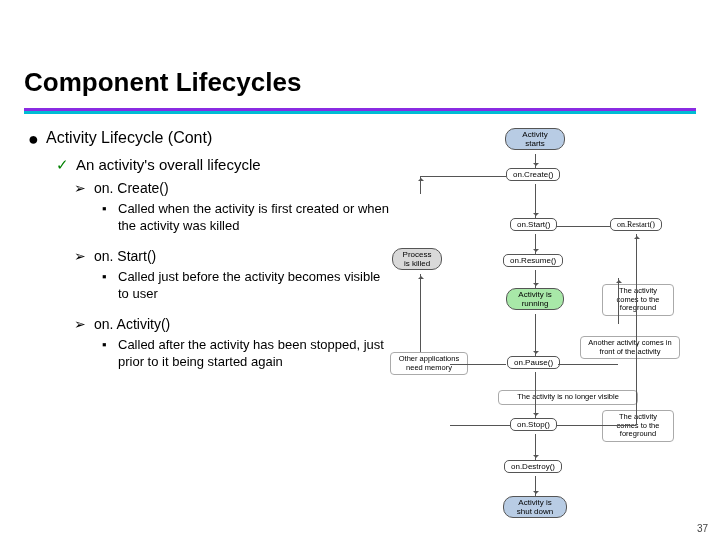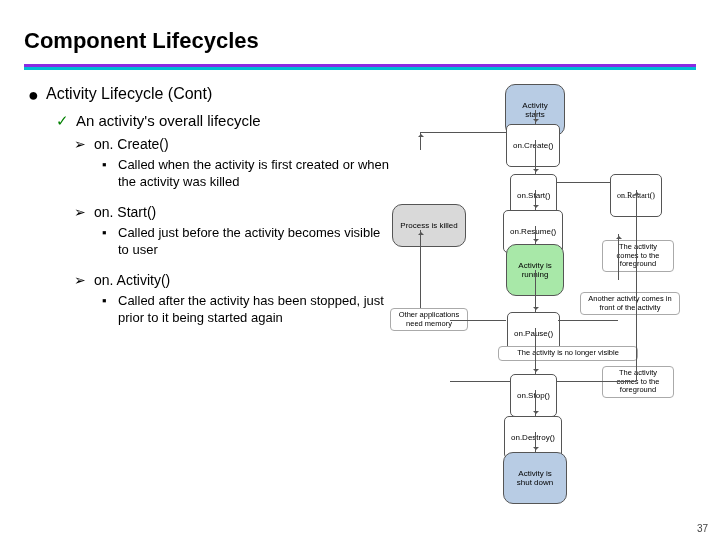--- a/index.html
+++ b/index.html
@@ -6,23 +6,24 @@
   body {
     width: 720px;
     height: 540px;
     background: #fff;
     font-family: "Comic Sans MS", "Comic Sans", cursive, sans-serif;
     position: relative;
     overflow: hidden;
   }
   .title {
     font-family: Arial, sans-serif;
-    font-size: 22px;
+    font-size: 26px;
     font-weight: bold;
     padding: 28px 0 6px 24px;
+    margin-top: 39px;
   }
   .underline {
     height: 6px;
     margin: 4px 24px 0 24px;
     background: linear-gradient(to bottom, #8a2be2 0 3px, #00bcd4 3px 6px);
   }
   .content {
     display: flex;
     margin-top: 14px;
   }
@@ -44,21 +45,21 @@
   .right {
     flex: 1;
     position: relative;
     font-family: Arial, sans-serif;
     font-size: 8px;
   }
   .node {
     position: absolute;
     border: 1px solid #555;
     border-radius: 5px;
-    padding: 16px 6px;
+    padding: 1px 6px;
     text-align: center;
     background: #fff;
     white-space: nowrap;
   }
   .pill { border-radius: 10px; }
   .blue { background: #b8cce4; }
   .green { background: #a8e8a8; }
   .gray { background: #d9d9d9; }
   .side {
     position: absolute;
@@ -159,21 +160,21 @@
     <div class="node pill green" style="left:116px;top:160px;width:58px;white-space:normal;">Activity is
 running</div>
     <div class="node" style="left:117px;top:228px;">on.Pause()</div>
     <div class="node" style="left:120px;top:290px;">on.Stop()</div>
     <div class="node" style="left:114px;top:332px;">on.Destroy()</div>
     <div class="node pill blue" style="left:113px;top:368px;width:64px;white-space:normal;">Activity is
 shut down</div>
 
     <div class="node" style="left:220px;top:90px;font-family:Liberation Serif, serif;">on.Restart()</div>
 
-    <div class="node pill gray" style="left:2px;top:120px;width:74px;white-space:normal;">Process is
+    <div class="node pill gray" style="left:2px;top:120px;width:50px;white-space:normal;">Process is
 killed</div>
 
     <div class="side" style="left:212px;top:156px;width:72px;">The activity
 comes to the
 foreground</div>
     <div class="side" style="left:190px;top:208px;width:100px;">Another activity comes
 in front of the activity</div>
     <div class="side" style="left:0px;top:224px;width:78px;">Other applications
 need memory</div>
     <div class="side" style="left:108px;top:262px;width:140px;">The activity is no longer visible</div>

